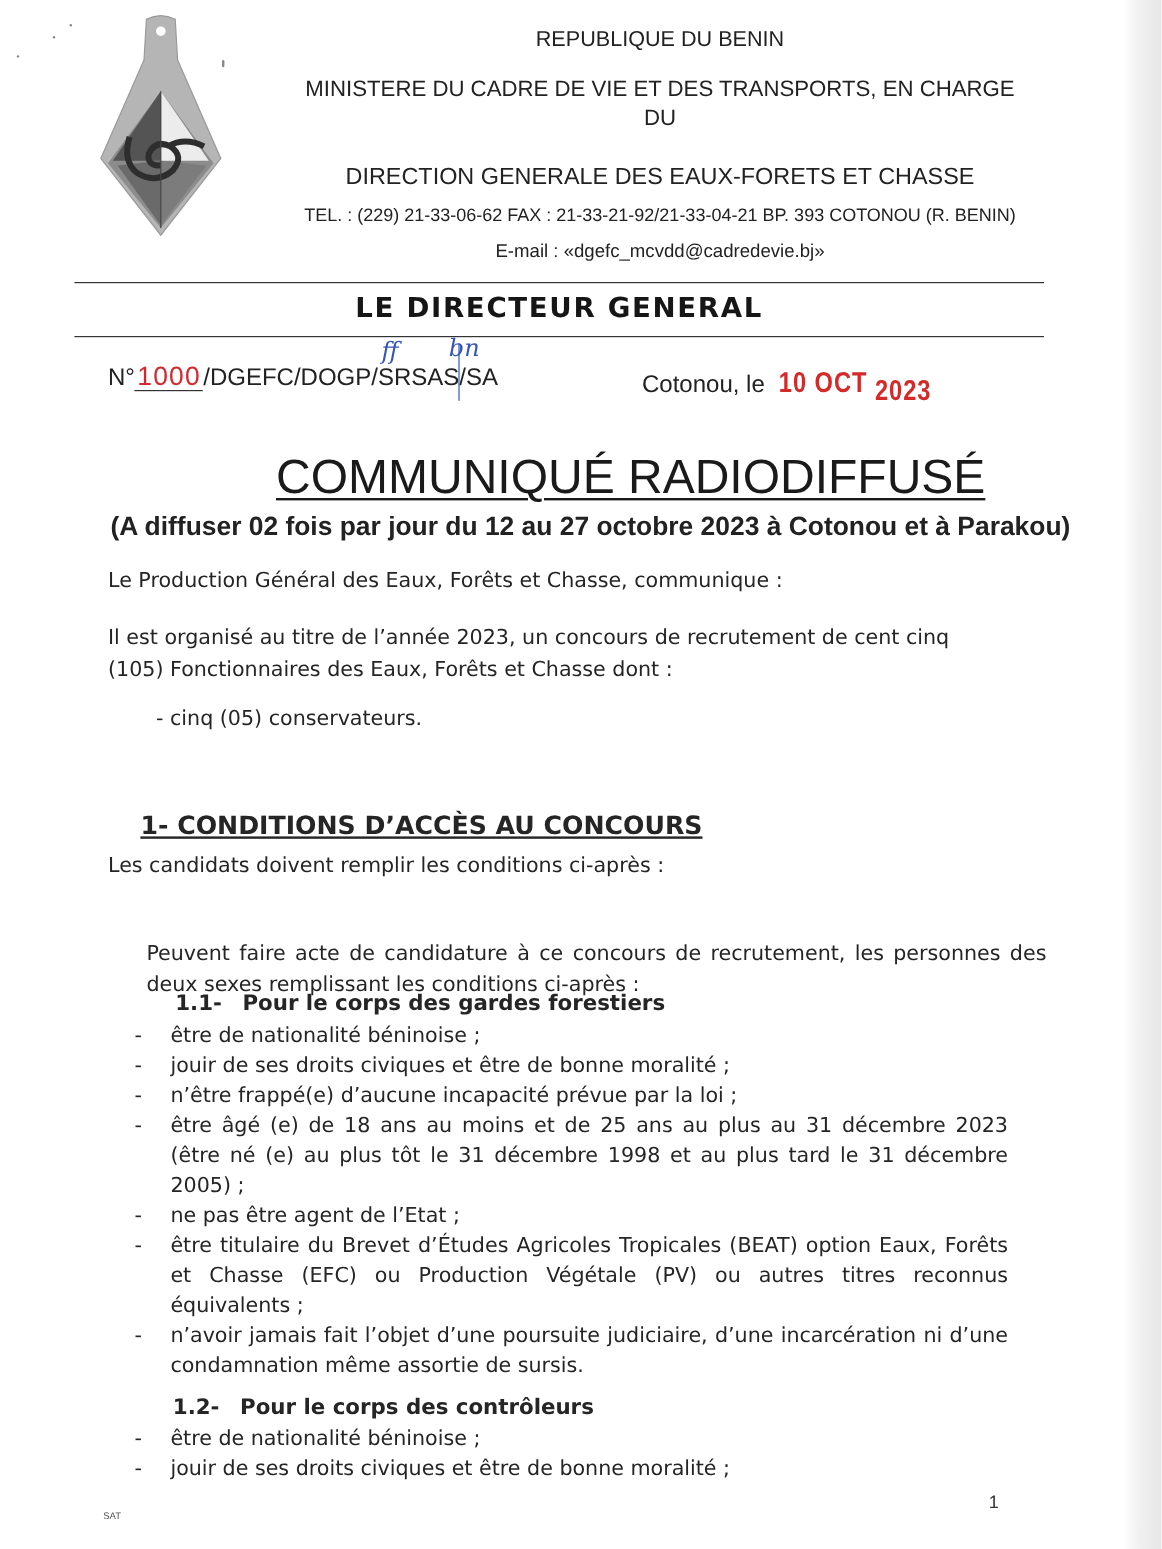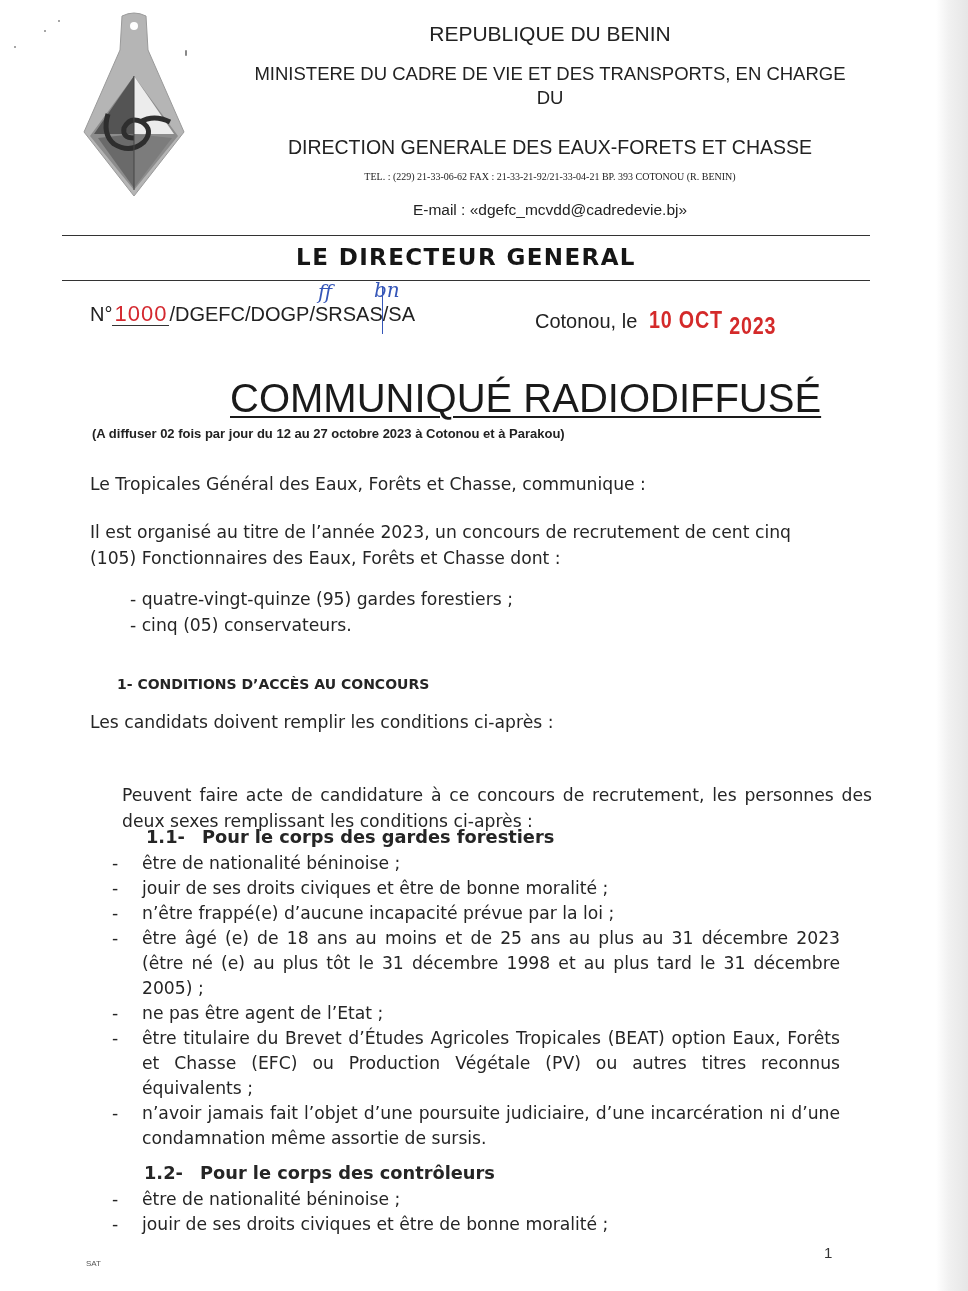--- a/index.html
+++ b/index.html
@@ -12,24 +12,24 @@
       position: absolute; top: 0; right: 0; width: 32px; height: 1291px;
       background: linear-gradient(to right, #ffffff 0%, #f1f1f1 40%, #e6e6e6 100%);
     }
     .abs { position: absolute; }
 
     
     .logo { left: 78px; top: 10px; width: 112px; height: 188px; }
 
     
     .hdr { left: 240px; width: 620px; text-align: center; color: #222; }
-    .hdr-republic { top: 22px; font-size: 21px; }
+    .hdr-republic { top: 22px; font-size: 18px; }
     .hdr-ministry { top: 62px; font-size: 18.5px; line-height: 24px; }
     .hdr-direction { top: 136px; font-size: 19.5px; }
-    .hdr-contact { top: 171px; font-size: 10px; font-family: Liberation Serif, serif; }
+    .hdr-contact { top: 171px; font-size: 15px; }
     .hdr-email { top: 201px; font-size: 15.5px; }
 
     .rule { left: 62px; height: 0; border-top: 1.6px solid #333; }
     .rule-top { top: 235px; width: 808px; }
     .rule-bottom { top: 280px; width: 808px; }
 
     .director {
       left: 60px; top: 244px; width: 812px; text-align: center;
       font-family: "DejaVu Sans", sans-serif; font-weight: bold;
       font-size: 23px; letter-spacing: 1.4px; color: #161616;
@@ -54,29 +54,29 @@
       font-weight: bold; font-size: 24px; transform: scaleX(0.82); transform-origin: left center;
       margin-left: 6px; letter-spacing: 1px;
     }
     .stamp .yr { position: relative; top: 6px; }
 
     
     .title {
       left: 230px; top: 376px; font-size: 40px; color: #1a1a1a;
       text-decoration: underline; text-underline-offset: 4px; text-decoration-thickness: 1.6px;
     }
-    .subtitle { left: 92px; top: 426px; font-size: 13px; font-weight: bold; color: #222; }
+    .subtitle { left: 92px; top: 426px; font-size: 22px; font-weight: bold; color: #222; }
 
     .body-text { font-family: "DejaVu Sans", sans-serif; font-size: 17.2px; color: #252525; }
     .p1 { left: 90px; top: 474px; }
     .p2 { left: 90px; top: 519px; width: 752px; line-height: 26px; }
     .list-quota { left: 130px; top: 586px; line-height: 26px; }
     .list-quota div { white-space: nowrap; }
 
-    .sec1 { left: 117px; top: 676px; font-size: 14px; font-weight: bold; }
+    .sec1 { left: 117px; top: 676px; font-size: 21px; font-weight: bold; text-decoration: underline; }
     .p3 { left: 90px; top: 712px; }
     .p4 { left: 90px; top: 782px; width: 750px; line-height: 26px; text-align: justify; margin-left: 32px; }
 
     .sub { font-weight: bold; font-size: 17.8px; }
     .sub11 { left: 146px; top: 826px; }
     .sub12 { left: 144px; top: 1162px; }
     .sub .num { display: inline-block; width: 56px; }
 
     .cond { left: 112px; width: 728px; line-height: 25px; }
     .cond-item { display: flex; }
@@ -138,24 +138,23 @@
   <span class="stamp">
     <span>10</span>
     <span>OCT</span>
     <span class="yr">2023</span>
   </span>
 </div>
 
 <div class="abs title">COMMUNIQUÉ RADIODIFFUSÉ</div>
 <div class="abs subtitle">(A diffuser 02 fois par jour du 12 au 27 octobre 2023 à Cotonou et à Parakou)</div>
 
-<div class="abs body-text p1">Le Tropicales Général des Eaux, Forêts et Chasse,  communique :</div>
+<div class="abs body-text p1">Le Production Général des Eaux, Forêts et Chasse,  communique :</div>
 <div class="abs body-text p2">Il est organisé au titre de l’année 2023, un concours de recrutement de cent cinq (105) Fonctionnaires des Eaux, Forêts et Chasse dont :</div>
 <div class="abs body-text list-quota">
-  <div>- quatre-vingt-quinze (95) gardes forestiers ;</div>
   <div>- cinq (05) conservateurs.</div>
 </div>
 
 <div class="abs body-text sec1">1-  CONDITIONS D’ACCÈS AU CONCOURS</div>
 <div class="abs body-text p3">Les candidats doivent remplir les conditions ci-après :</div>
 <div class="abs body-text p4">Peuvent faire acte de candidature à ce concours de recrutement, les personnes des deux sexes remplissant les conditions ci-après :</div>
 
 <div class="abs body-text sub sub11">
   <span class="num">1.1-</span><span>Pour le corps des gardes forestiers</span>
 </div>

